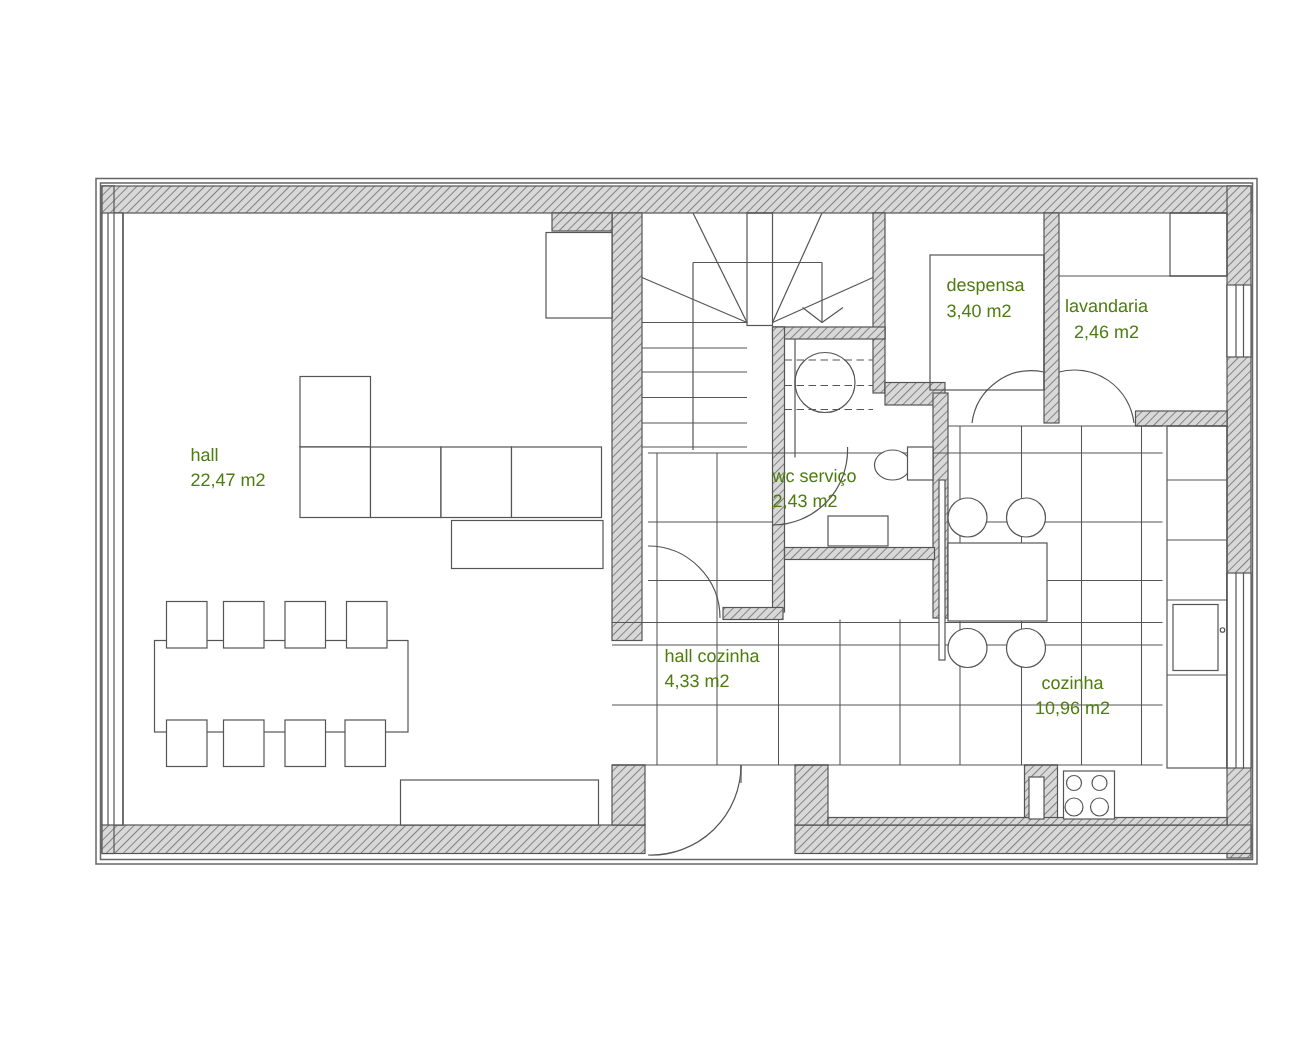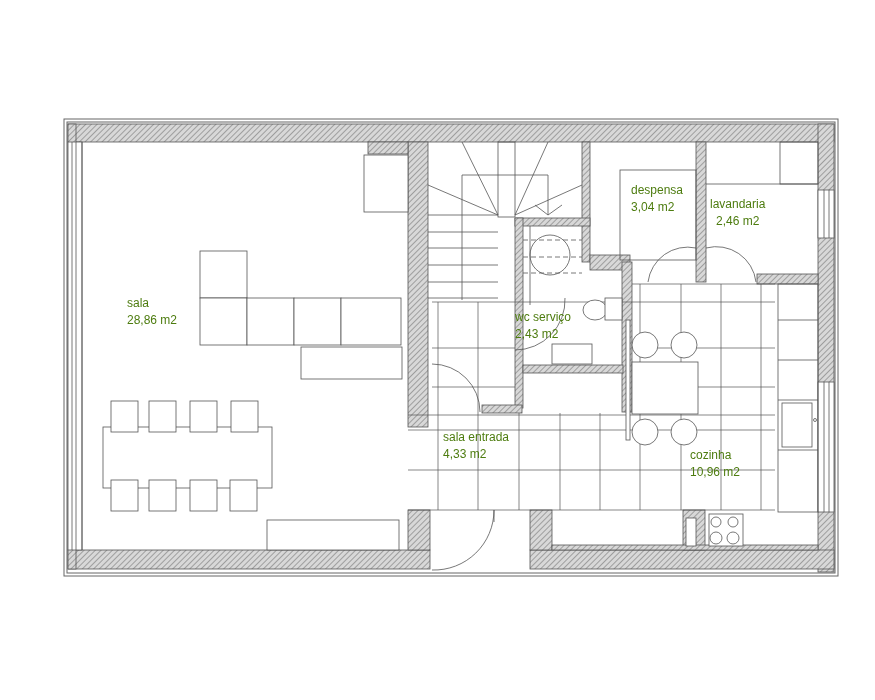--- a/index.html
+++ b/index.html
@@ -189,35 +189,35 @@
     <rect x="231" y="401" width="27" height="31"></rect>
     <rect x="111" y="480" width="27" height="31"></rect>
     <rect x="149" y="480" width="27" height="31"></rect>
     <rect x="190" y="480" width="27" height="31"></rect>
     <rect x="230" y="480" width="27" height="31"></rect>
     <rect x="267" y="520" width="132" height="30"></rect>
   </g>
 </svg>
 
 <div class="label" style="left:127px; top:295px;">
-  <div>sala</div>
-  <div>28,86 m2</div>
+  <div>hall</div>
+  <div>22,47 m2</div>
 </div>
 <div class="label" style="left:631px; top:182px;">
   <div>despensa</div>
-  <div>3,04 m2</div>
+  <div>3,40 m2</div>
 </div>
 <div class="label" style="left:710px; top:196px;text-align:center;">
   <div>lavandaria</div>
   <div>2,46 m2</div>
 </div>
 <div class="label" style="left:515px; top:309px;">
   <div>wc serviço</div>
   <div>2,43 m2</div>
 </div>
 <div class="label" style="left:443px; top:429px;">
-  <div>sala entrada</div>
+  <div>hall cozinha</div>
   <div>4,33 m2</div>
 </div>
-<div class="label" style="left:690px; top:447px;">
+<div class="label" style="left:690px; top:447px;text-align:center;">
   <div>cozinha</div>
   <div>10,96 m2</div>
 </div>
 
 </body></html>

